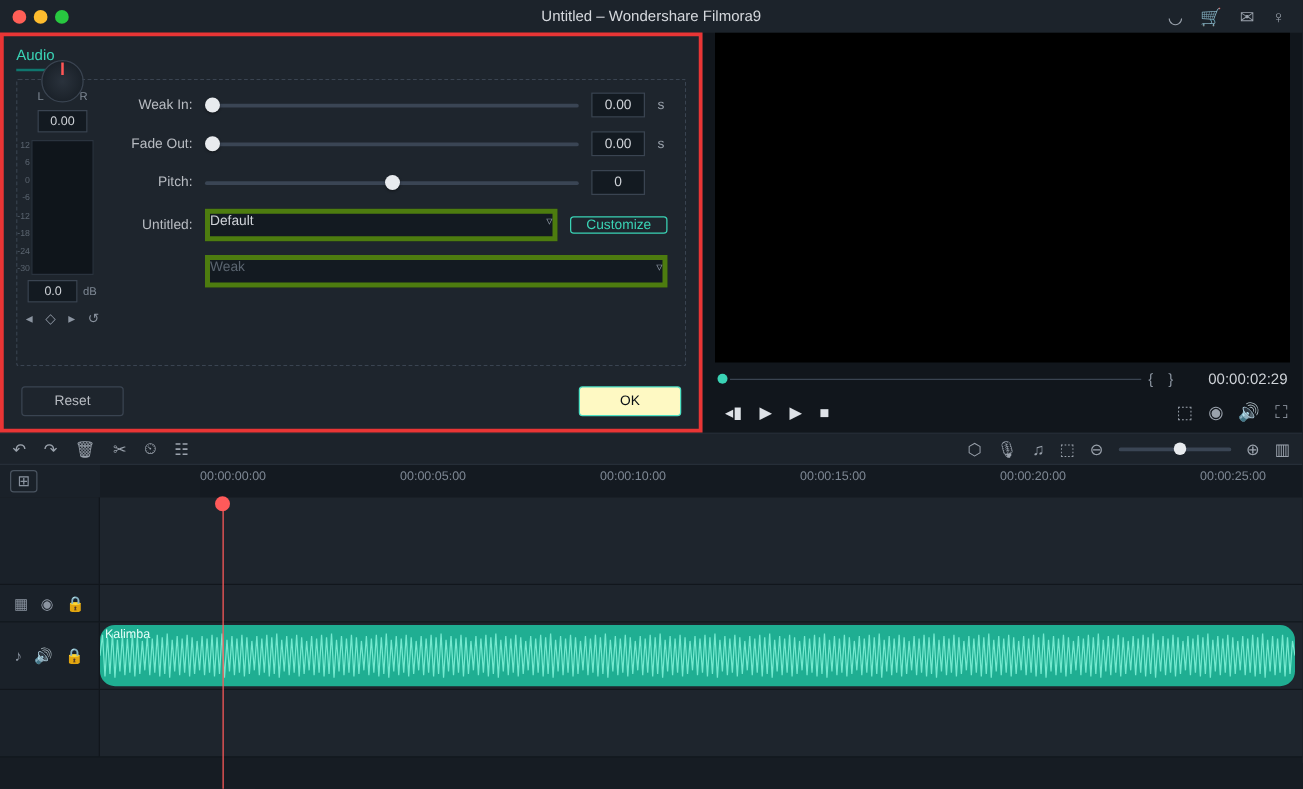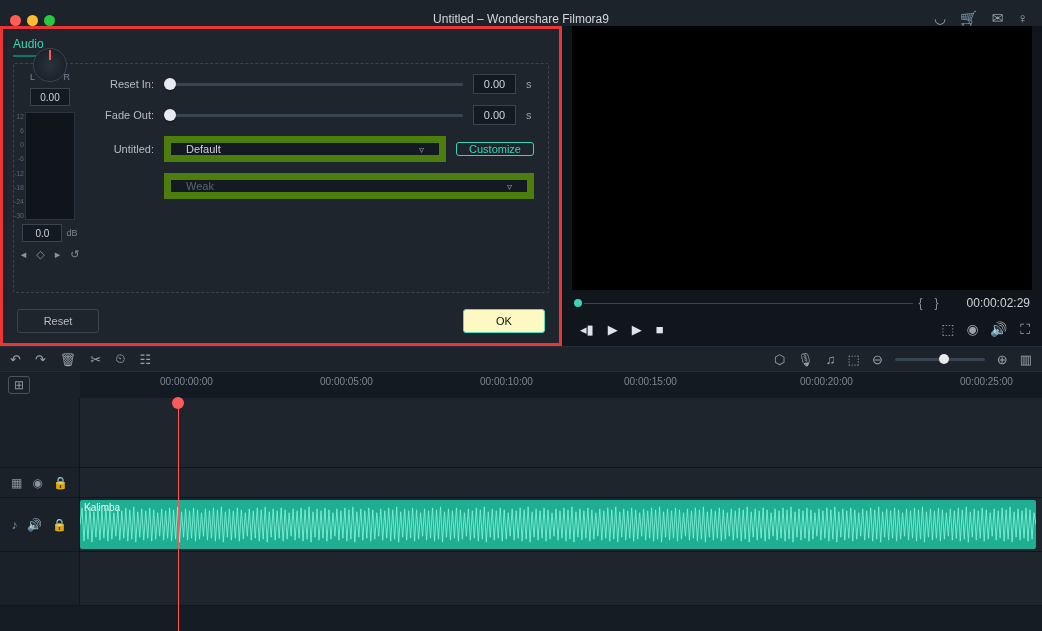--- a/index.html
+++ b/index.html
@@ -1,17 +1,17 @@
 <!DOCTYPE html>
 <html><head>
 <meta charset="utf-8">
 <style>
 *{margin:0;padding:0;box-sizing:border-box;font-family:-apple-system,Helvetica,Arial,sans-serif;user-select:none}
 body{background:#1c232b;width:1042px;height:631px;overflow:hidden;color:#b8bcc2;font-size:12px}
-.titlebar{height:26px;background:#1c232b;display:flex;align-items:flex-end;position:relative}
+.titlebar{height:26px;background:#1c232b;display:flex;align-items:center;position:relative}
 .traffic{display:flex;gap:6px;padding-left:10px}
 .dot{width:11px;height:11px;border-radius:50%}
 .dot.r{background:#ff5f57}.dot.y{background:#febc2e}.dot.g{background:#28c840}
 .title{position:absolute;left:50%;transform:translateX(-50%);color:#d5d8dd;font-size:12px;font-weight:500}
 .topicons{margin-left:auto;display:flex;gap:14px;padding-right:14px;color:#9aa2ac}
 .topicons span{cursor:pointer;font-size:14px}
 .main{display:flex;height:320px}
 .panel{width:562px;height:320px;border:3px solid #e93535;background:#1e252d;position:relative;padding:0}
 .tabrow{padding:8px 10px 0}
 .tab{display:inline-block;color:#3ad3b5;font-size:12px;padding-bottom:4px;border-bottom:2px solid #0f766e}
@@ -28,21 +28,21 @@
 .dbrow span{font-size:9px;color:#7e8894}
 .tinyctrl{display:flex;justify-content:center;gap:10px;margin-top:6px;color:#8b94a0;font-size:11px}
 .tinyctrl span{cursor:pointer}
 .form{flex:1;padding:10px 14px 0 6px}
 .row{display:flex;align-items:center;margin-bottom:11px;gap:10px}
 .lbl{width:62px;text-align:right;color:#b8bcc2;font-size:11px}
 .slider{flex:1;height:3px;background:#3a4554;border-radius:2px;position:relative;cursor:pointer}
 .thumb{position:absolute;top:50%;width:12px;height:12px;border-radius:50%;background:#e8ebee;transform:translate(-50%,-50%);box-shadow:0 1px 2px rgba(0,0,0,.4)}
 .numbox{width:43px;height:20px;background:#131a21;border:1px solid #3a4451;color:#cfd3d8;font-size:11px;text-align:center}
 .unit{width:8px;color:#9aa2ac;font-size:11px}
-.select{flex:1;height:26px;background:#131a21;border:7px solid #4d7c0f;display:flex;align-items:flex-end;justify-content:space-between;padding:0 15px;font-size:11px;color:#cfd3d8;cursor:pointer}
+.select{flex:1;height:26px;background:#131a21;border:4px solid #4d7c0f;display:flex;align-items:flex-start;justify-content:space-between;padding:0 0;font-size:11px;color:#cfd3d8;cursor:pointer}
 .select.dis{color:#5a646f}
 .chev{font-size:10px;color:#8b94a0}
 .btn-cust{width:78px;height:14px;border:1px solid #3ad3b5;background:transparent;color:#3ad3b5;font-size:11px;border-radius:3px;cursor:pointer}
 .chk{width:13px;height:13px;border:1px solid #6a7480;background:transparent;cursor:pointer;flex-shrink:0}
 .btnrow{position:absolute;bottom:10px;left:14px;right:14px;display:flex;justify-content:space-between}
 .btn{width:82px;height:24px;border:1px solid #3a4451;background:transparent;color:#b8bcc2;font-size:11px;border-radius:3px;cursor:pointer}
 .btn.ok{background:#fef9c3;border-color:#4de0c3;color:#0a1016;font-weight:500}
 .preview{flex:1;background:#11161c;display:flex;flex-direction:column}
 .screen{flex:1;background:#000;margin:0 10px 4px 10px}
 .scrub{height:18px;margin:0 12px;position:relative;display:flex;align-items:center}
@@ -65,21 +65,21 @@
 .ruler .tk{position:absolute;top:4px}
 .playhead{position:absolute;top:0;left:178px;width:1px;height:259px;background:#ff5a5a;z-index:5}
 .playhead::before{content:"";position:absolute;top:-1px;left:-6px;width:12px;height:12px;background:#ff5a5a;border-radius:50%}
 .tracks{flex:1;position:relative}
 .track{height:54px;display:flex;border-bottom:1px solid #11161c}
 .track.big{height:70px}
 .thead{width:80px;background:#1a2129;display:flex;align-items:center;justify-content:center;gap:10px;color:#8b94a0;font-size:12px;border-right:1px solid #11161c}
 .thead span{cursor:pointer}
 .tbody{flex:1;background:#1e252d;position:relative}
 .addbtn{width:22px;height:18px;border:1px solid #4a5460;border-radius:3px;display:flex;align-items:center;justify-content:center;color:#8b94a0;cursor:pointer;margin:4px 0 0 8px}
-.clip{position:absolute;left:0;top:2px;bottom:2px;right:6px;background:#1fae92;border-radius:2px;overflow:hidden}
+.clip{position:absolute;left:0;top:2px;bottom:2px;right:6px;background:#1fae92;border-radius:12px;overflow:hidden}
 .clip .name{position:absolute;left:4px;top:2px;font-size:10px;color:#e8fffa}
 .clip svg{position:absolute;inset:0;width:100%;height:100%}
 </style>
 </head>
 <body>
 
 <div class="titlebar">
   <div class="traffic">
     <div class="dot r"></div>
     <div class="dot y"></div>
@@ -123,34 +123,42 @@
           </div>
         <div class="tinyctrl">
           <span>◂</span>
           <span>◇</span>
           <span>▸</span>
           <span>↺</span>
         </div>
       </div>
       <div class="form">
         <div class="row">
-          <div class="lbl">Reset In:</div>
+          <div class="lbl">Weak In:</div>
           <div class="slider">
               <div class="thumb" style="left:2%"></div>
             </div>
           <input class="numbox" value="0.00" style="">
           <div class="unit">s</div>
         </div>
         <div class="row">
           <div class="lbl">Fade Out:</div>
           <div class="slider">
               <div class="thumb" style="left:2%"></div>
             </div>
           <input class="numbox" value="0.00" style="">
           <div class="unit">s</div>
+        </div>
+        <div class="row">
+          <div class="lbl">Pitch:</div>
+          <div class="slider">
+              <div class="thumb" style="left:50%"></div>
+            </div>
+          <input class="numbox" value="0" style="">
+          <div class="unit"></div>
         </div>
         <div class="row">
           <div class="lbl">Untitled:</div>
           <div class="select">
               <span>Default</span>
               <span class="chev">▿</span>
             </div>
           <button class="btn-cust">Customize</button>
         </div>
         <div class="row">
@@ -217,21 +225,21 @@
 
 <div class="timeline">
   <div style="display:flex">
     <div style="width:80px;background:#1a2129;height:26px">
       <div class="addbtn">⊞</div>
     </div>
     <div class="ruler" style="flex:1">
       <span class="tk" style="left:0">00:00:00:00</span>
       <span class="tk" style="left:160px">00:00:05:00</span>
       <span class="tk" style="left:320px">00:00:10:00</span>
-      <span class="tk" style="left:464px">00:00:15:00</span>
+      <span class="tk" style="left:480px">00:00:15:00</span>
       <span class="tk" style="left:640px">00:00:20:00</span>
       <span class="tk" style="left:800px">00:00:25:00</span>
     </div>
   </div>
   <div class="tracks">
     <div class="playhead"></div>
     <div class="track big">
       <div class="thead"></div>
       <div class="tbody"></div>
     </div>

